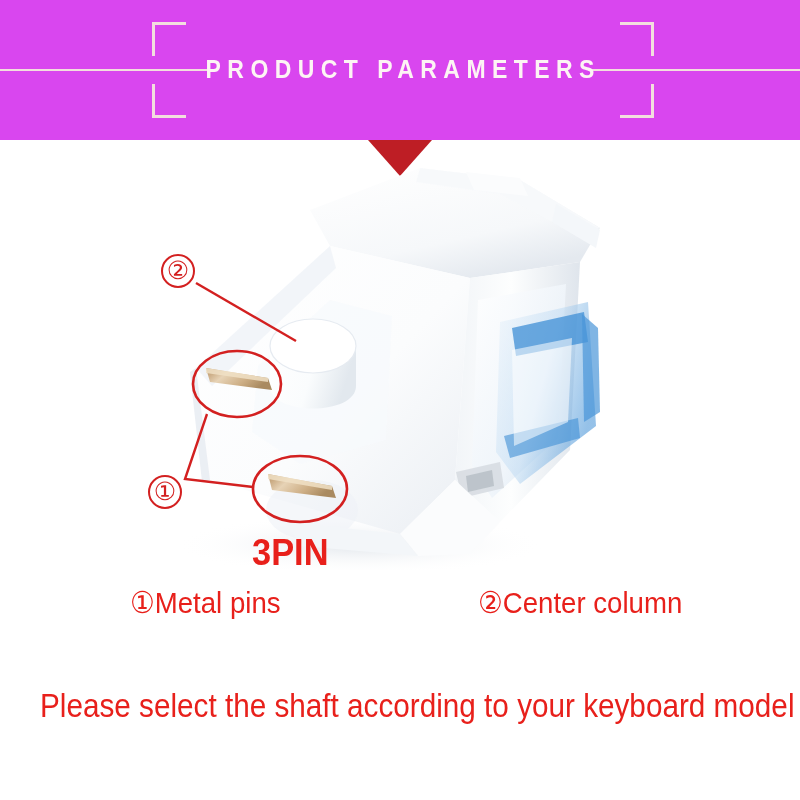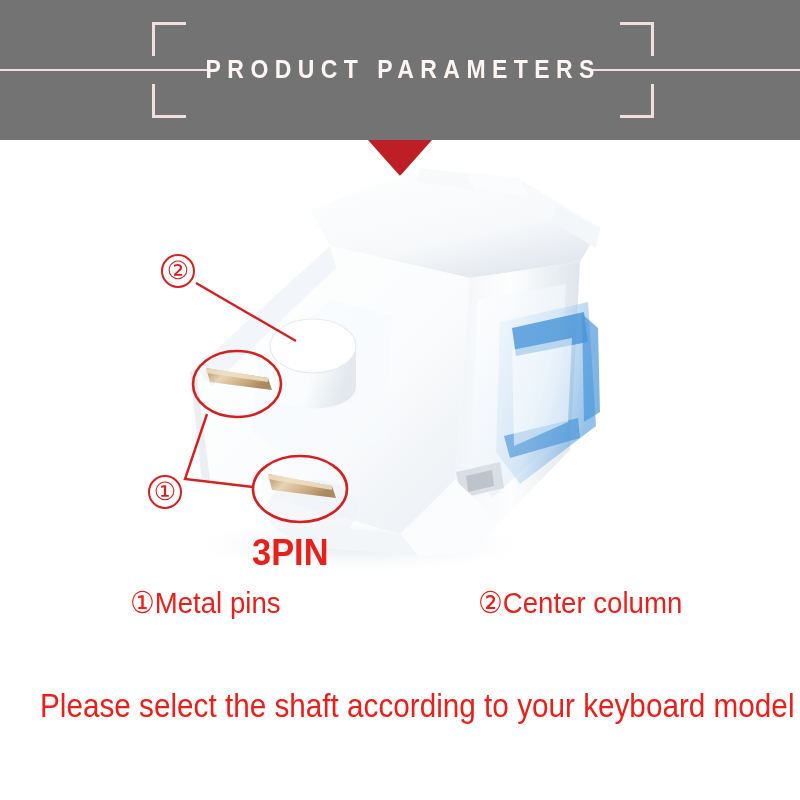--- a/index.html
+++ b/index.html
@@ -19,21 +19,21 @@
     overflow: hidden;
   }
 
   
   .banner {
     position: absolute;
     left: 0;
     top: 0;
     width: 800px;
     height: 140px;
-    background: #737373;
+    background: #d946ef;
   }
   .banner-arrow {
     position: absolute;
     left: 368px;
     top: 140px;
     width: 0;
     height: 0;
     border-left: 32px solid transparent;
     border-right: 32px solid transparent;
     border-top: 36px solid #be1e25;

